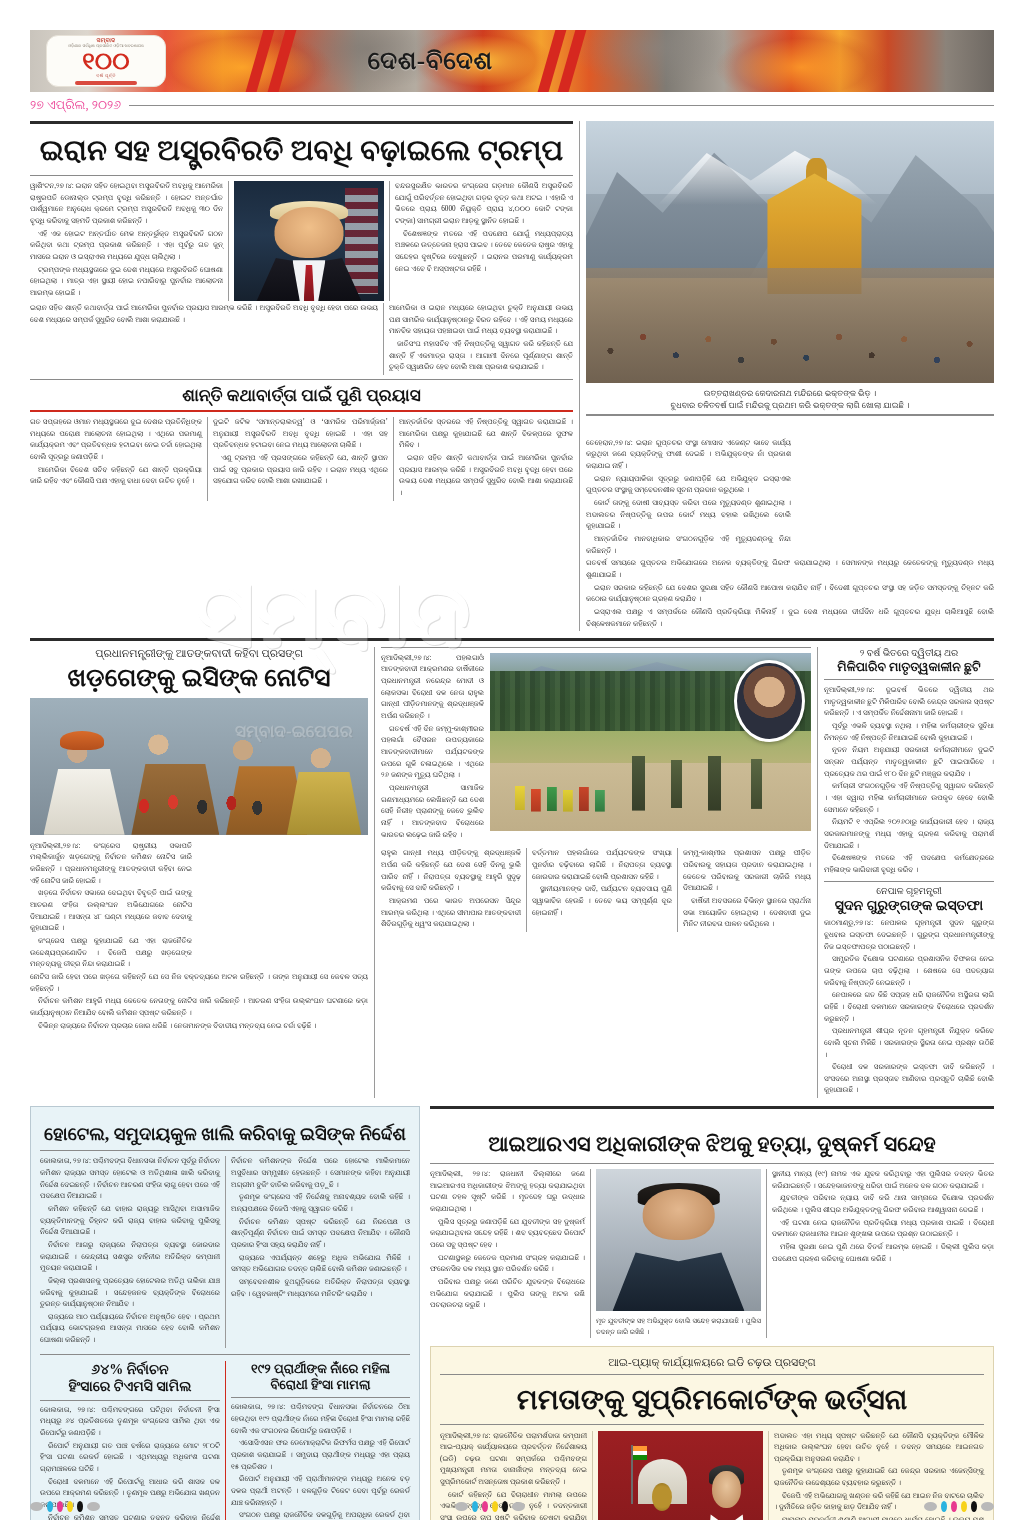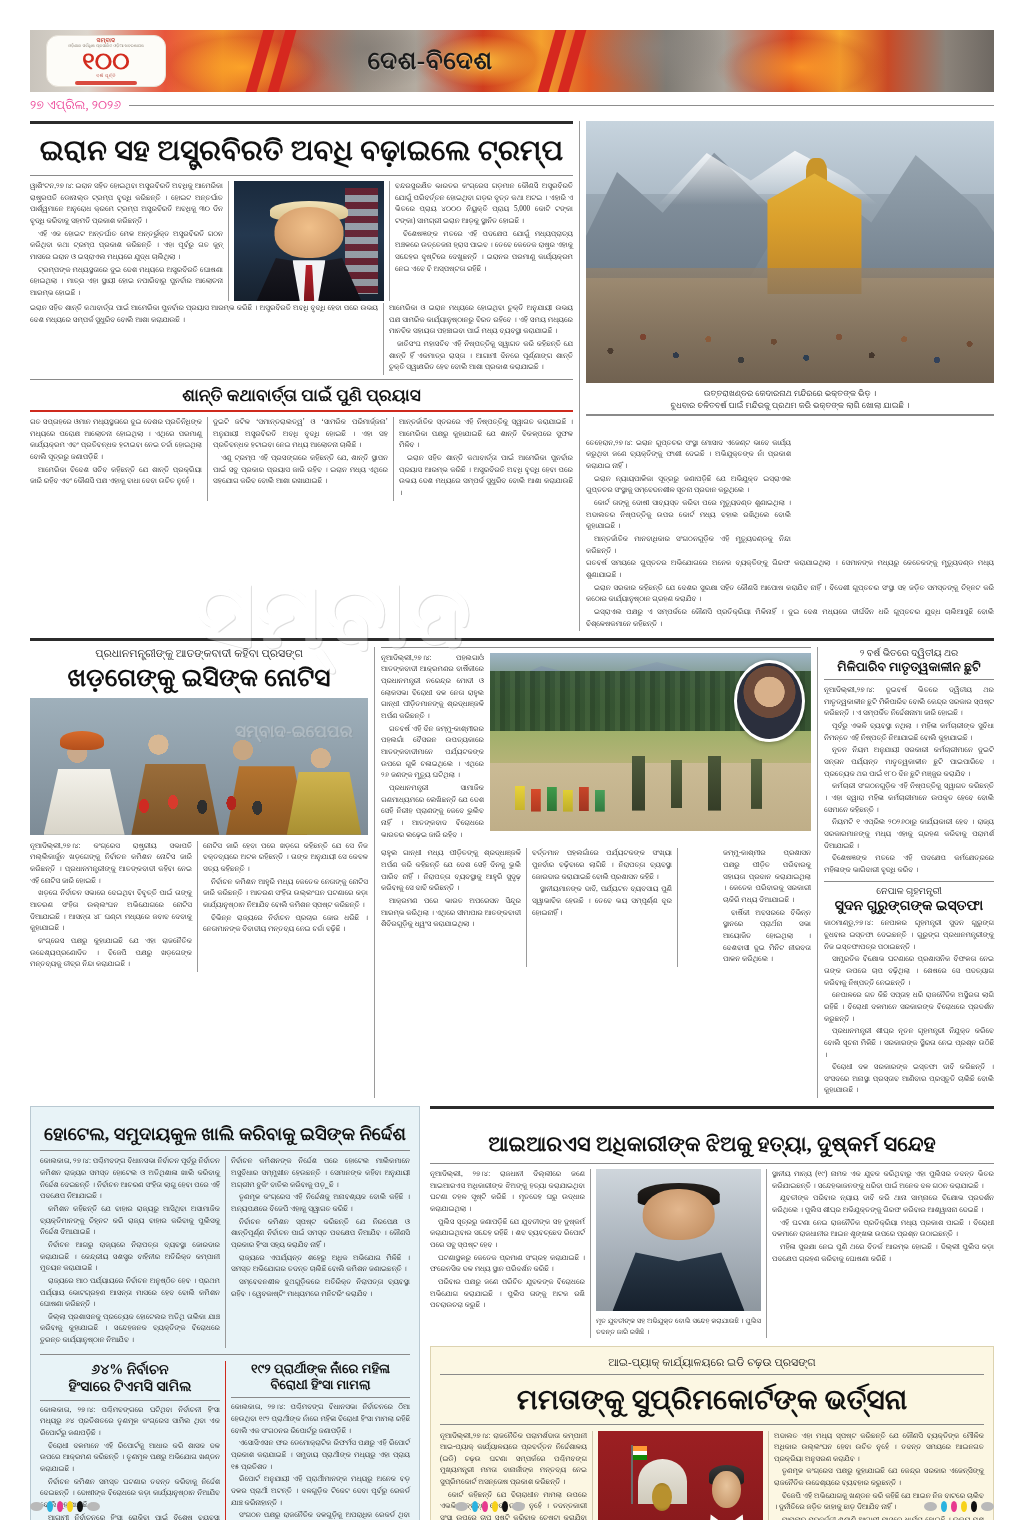--- a/index.html
+++ b/index.html
@@ -424,21 +424,21 @@
                 <div class="hair"></div>
                 <div class="face"></div>
               <div class="suit"></div>
                 <div class="shirt"></div>
                 <div class="tie"></div>
             </div>
           </div>
           <div class="vsep" style="margin:0 5px;"></div>
           <div style="flex:1;">
             <div class="bt">
-              <p class="first">ବନ୍ଦରସୁରକ୍ଷିତ ଭାରତର କଂଗ୍ରେସ ଗଡ଼ମାନ କୌଣସି ଅସ୍ତ୍ରବିରତି ଯୋଗୁଁ ପରିବର୍ତ୍ତନ ହୋଇଥିବା ଗଡ଼ର ବୃତ୍ତ କଥା ଅଟଇ । ଏହାରି ଏ ଭିତରେ ପ୍ରାୟ ୪୦୦୦ ନିୟୁକ୍ତି ପ୍ରାୟ 5,000 କୋଟି ଟଙ୍କା ଟଙ୍କା) ସାମଗ୍ରୀ ଇରାନ ଆଡ଼କୁ ସ୍ଥାନିତ ହୋଇଛି ।</p>
+              <p class="first">ବନ୍ଦରସୁରକ୍ଷିତ ଭାରତର କଂଗ୍ରେସ ଗଡ଼ମାନ କୌଣସି ଅସ୍ତ୍ରବିରତି ଯୋଗୁଁ ପରିବର୍ତ୍ତନ ହୋଇଥିବା ଗଡ଼ର ବୃତ୍ତ କଥା ଅଟଇ । ଏହାରି ଏ ଭିତରେ ପ୍ରାୟ 6000 ନିୟୁକ୍ତି ପ୍ରାୟ ୪,୦୦୦ କୋଟି ଟଙ୍କା ଟଙ୍କା) ସାମଗ୍ରୀ ଇରାନ ଆଡ଼କୁ ସ୍ଥାନିତ ହୋଇଛି ।</p>
               <p>ବିଶେଷଜ୍ଞଙ୍କ ମତରେ ଏହି ପଦକ୍ଷେପ ଯୋଗୁଁ ମଧ୍ୟପ୍ରାଚ୍ୟ ଅଞ୍ଚଳରେ ଉତ୍ତେଜନା ହ୍ରାସ ପାଇବ । ତେବେ କେତେକ ରାଷ୍ଟ୍ର ଏହାକୁ ସନ୍ଦେହର ଦୃଷ୍ଟିରେ ଦେଖୁଛନ୍ତି । ଇରାନର ପରମାଣୁ କାର୍ଯ୍ୟକ୍ରମ ନେଇ ଏବେ ବି ଅସ୍ପଷ୍ଟତା ରହିଛି ।</p>
             </div>
           </div>
         </div>
 
         <div class="cols" style="margin-top:2px;">
           <div style="width:348px;">
             <div class="bt">
               <p class="first">ଇରାନ ସହିତ ଶାନ୍ତି କଥାବାର୍ତ୍ତା ପାଇଁ ଆମେରିକା ପୁନର୍ବାର ପ୍ରୟାସ ଆରମ୍ଭ କରିଛି । ଅସ୍ତ୍ରବିରତି ଅବଧି ବୃଦ୍ଧି ହେବା ପରେ ଉଭୟ ଦେଶ ମଧ୍ୟରେ ସମ୍ପର୍କ ସୁଧୁରିବ ବୋଲି ଆଶା କରାଯାଉଛି ।</p>
             </div>
@@ -528,21 +528,21 @@
         <div class="hl" style="font-size:25px; padding:4px 0 6px 0;">ଖଡ଼ଗେଙ୍କୁ ଇସିଙ୍କ ନୋଟିସ</div>
         <div class="photo leaders" style="width:100%;height:137px;">
           <div class="bgppl"></div>
             <div class="body1"></div>
             <div class="body2"></div>
           <div class="body3"></div>
             <div class="body4"></div>
             <div class="turban"></div>
           <div class="mics"></div>
         </div>
-        <div class="cols" style="margin-top:6px;">
+        <div class="cols" style="margin-top:6px;flex-direction:column;">
           <div style="width:162px;">
             <div class="bt">
               <p class="first">ନୂଆଦିଲ୍ଲୀ,୨୭।୪: କଂଗ୍ରେସ ରାଷ୍ଟ୍ରୀୟ ସଭାପତି ମଲ୍ଲିକାର୍ଜୁନ ଖଡ଼ଗେଙ୍କୁ ନିର୍ବାଚନ କମିଶନ ନୋଟିସ ଜାରି କରିଛନ୍ତି । ପ୍ରଧାନମନ୍ତ୍ରୀଙ୍କୁ ଆତଙ୍କବାଦୀ କହିବା ନେଇ ଏହି ନୋଟିସ ଜାରି ହୋଇଛି ।</p>
               <p>ଖଡ଼ଗେ ନିର୍ବାଚନ ସଭାରେ ଦେଇଥିବା ବିବୃତ୍ତି ପାଇଁ ତାଙ୍କୁ ଆଚରଣ ସଂହିତା ଉଲ୍ଲଂଘନ ଅଭିଯୋଗରେ ନୋଟିସ ଦିଆଯାଇଛି । ଆସନ୍ତା ୪୮ ଘଣ୍ଟା ମଧ୍ୟରେ ଜବାବ ଦେବାକୁ କୁହାଯାଇଛି ।</p>
               <p>କଂଗ୍ରେସ ପକ୍ଷରୁ କୁହାଯାଇଛି ଯେ ଏହା ରାଜନୈତିକ ଉଦ୍ଦେଶ୍ୟପ୍ରଣୋଦିତ । ବିଜେପି ପକ୍ଷରୁ ଖଡ଼ଗେଙ୍କ ମନ୍ତବ୍ୟକୁ ତୀବ୍ର ନିନ୍ଦା କରାଯାଇଛି ।</p>
             </div>
           </div>
           <div class="vsep" style="margin:0 5px;"></div>
           <div style="flex:1;">
             <div class="bt">
@@ -586,21 +586,21 @@
             </div>
           </div>
           <div class="vsep" style="margin:0 5px;"></div>
           <div style="width:140px;">
             <div class="bt">
               <p class="first">ବର୍ତ୍ତମାନ ପହଲଗାଁରେ ପର୍ଯ୍ୟଟକଙ୍କ ସଂଖ୍ୟା ପୁନର୍ବାର ବଢ଼ିବାରେ ଲାଗିଛି । ନିରାପତ୍ତା ବ୍ୟବସ୍ଥା ଜୋରଦାର କରାଯାଇଛି ବୋଲି ପ୍ରଶାସନ କହିଛି ।</p>
               <p>ସ୍ଥାନୀୟମାନଙ୍କ ଦାବି, ପର୍ଯ୍ୟଟନ ବ୍ୟବସାୟ ପୁଣି ସ୍ୱାଭାବିକ ହେଉଛି । ତେବେ ଭୟ ସମ୍ପୂର୍ଣ୍ଣ ଦୂର ହୋଇନାହିଁ ।</p>
             </div>
           </div>
           <div class="vsep" style="margin:0 5px;"></div>
-          <div style="flex:1;margin-left:40px;">
+          <div style="flex:1;">
             <div class="bt">
               <p class="first">ଜମ୍ମୁ-କାଶ୍ମୀର ପ୍ରଶାସନ ପକ୍ଷରୁ ପୀଡ଼ିତ ପରିବାରକୁ ସହାୟତା ପ୍ରଦାନ କରାଯାଇଥିଲା । କେତେକ ପରିବାରକୁ ସରକାରୀ ଚାକିରି ମଧ୍ୟ ଦିଆଯାଇଛି ।</p>
               <p>ବାର୍ଷିକୀ ଅବସରରେ ବିଭିନ୍ନ ସ୍ଥାନରେ ପ୍ରାର୍ଥନା ସଭା ଆୟୋଜିତ ହୋଇଥିଲା । ଦେଶବାସୀ ଦୁଇ ମିନିଟ ନୀରବତା ପାଳନ କରିଥିଲେ ।</p>
             </div>
           </div>
         </div>
       </div>
 
       <div class="vsep" style="margin:0 6px;"></div>
 
@@ -636,22 +636,22 @@
       <div style="width:390px;">
         <div class="bluebox" style="padding:16px 9px 9px 9px;">
           <div class="hl" style="font-size:18px; padding:1px 0 6px 0;text-align:center;">ହୋଟେଲ, ସମୁଦାୟକୁଳ ଖାଲି କରିବାକୁ ଇସିଙ୍କ ନିର୍ଦ୍ଦେଶ</div>
           <div class="rule-thin"></div>
           <div class="cols" style="margin-top:5px;">
             <div style="width:180px;">
               <div class="bt">
                 <p class="first">କୋଲକାତା, ୨୭।୪: ପଶ୍ଚିମବଙ୍ଗ ବିଧାନସଭା ନିର୍ବାଚନ ପୂର୍ବରୁ ନିର୍ବାଚନ କମିଶନ ରାଜ୍ୟର ସମସ୍ତ ହୋଟେଲ ଓ ଅତିଥିଶାଳା ଖାଲି କରିବାକୁ ନିର୍ଦ୍ଦେଶ ଦେଇଛନ୍ତି । ନିର୍ବାଚନ ଆଚରଣ ସଂହିତା ଲାଗୁ ହେବା ପରେ ଏହି ପଦକ୍ଷେପ ନିଆଯାଇଛି ।</p>
                 <p>କମିଶନ କହିଛନ୍ତି ଯେ ବାହାର ରାଜ୍ୟରୁ ଆସିଥିବା ଅସାମାଜିକ ବ୍ୟକ୍ତିମାନଙ୍କୁ ଚିହ୍ନଟ କରି ରାଜ୍ୟ ବାହାର କରିବାକୁ ପୁଲିସକୁ ନିର୍ଦ୍ଦେଶ ଦିଆଯାଇଛି ।</p>
                 <p>ନିର୍ବାଚନ ଆଗରୁ ରାଜ୍ୟରେ ନିରାପତ୍ତା ବ୍ୟବସ୍ଥା ଜୋରଦାର କରାଯାଇଛି । କେନ୍ଦ୍ରୀୟ ସଶସ୍ତ୍ର ବାହିନୀର ଅତିରିକ୍ତ କମ୍ପାନୀ ମୁତୟନ କରାଯାଇଛି ।</p>
+                <p>ଜିଲ୍ଲା ପ୍ରଶାସନକୁ ପ୍ରତ୍ୟେକ ହୋଟେଲର ଅତିଥି ତାଲିକା ଯାଞ୍ଚ କରିବାକୁ କୁହାଯାଇଛି । ସନ୍ଦେହଜନକ ବ୍ୟକ୍ତିଙ୍କ ବିରୋଧରେ ତୁରନ୍ତ କାର୍ଯ୍ୟାନୁଷ୍ଠାନ ନିଆଯିବ ।</p>
                 <p>ରାଜ୍ୟରେ ଆଠ ପର୍ଯ୍ୟାୟରେ ନିର୍ବାଚନ ଅନୁଷ୍ଠିତ ହେବ । ପ୍ରଥମ ପର୍ଯ୍ୟାୟ ଭୋଟଗ୍ରହଣ ଆସନ୍ତା ମାସରେ ହେବ ବୋଲି କମିଶନ ଘୋଷଣା କରିଛନ୍ତି ।</p>
-                <p>ଜିଲ୍ଲା ପ୍ରଶାସନକୁ ପ୍ରତ୍ୟେକ ହୋଟେଲର ଅତିଥି ତାଲିକା ଯାଞ୍ଚ କରିବାକୁ କୁହାଯାଇଛି । ସନ୍ଦେହଜନକ ବ୍ୟକ୍ତିଙ୍କ ବିରୋଧରେ ତୁରନ୍ତ କାର୍ଯ୍ୟାନୁଷ୍ଠାନ ନିଆଯିବ ।</p>
               </div>
             </div>
             <div class="vsep" style="margin:0 5px;"></div>
             <div style="flex:1;">
               <div class="bt">
                 <p class="first">ନିର୍ବାଚନ କମିଶନଙ୍କ ନିର୍ଦ୍ଦେଶ ପରେ ହୋଟେଲ ମାଲିକମାନେ ଅସୁବିଧାର ସମ୍ମୁଖୀନ ହେଉଛନ୍ତି । ସେମାନଙ୍କ କହିବା ଅନୁଯାୟୀ ଅଗ୍ରୀମ ବୁକିଂ ବାତିଲ କରିବାକୁ ପଡ଼ୁଛି ।</p>
                 <p>ତୃଣମୂଳ କଂଗ୍ରେସ ଏହି ନିର୍ଦ୍ଦେଶକୁ ଅନାବଶ୍ୟକ ବୋଲି କହିଛି । ଅନ୍ୟପକ୍ଷରେ ବିଜେପି ଏହାକୁ ସ୍ୱାଗତ କରିଛି ।</p>
                 <p>ନିର୍ବାଚନ କମିଶନ ସ୍ପଷ୍ଟ କରିଛନ୍ତି ଯେ ନିରପେକ୍ଷ ଓ ଶାନ୍ତିପୂର୍ଣ୍ଣ ନିର୍ବାଚନ ପାଇଁ ସମସ୍ତ ପଦକ୍ଷେପ ନିଆଯିବ । କୌଣସି ପ୍ରକାର ହିଂସା ସହ୍ୟ କରାଯିବ ନାହିଁ ।</p>
                 <p>ରାଜ୍ୟରେ ଏପର୍ଯ୍ୟନ୍ତ ଶହେରୁ ଅଧିକ ଅଭିଯୋଗ ମିଳିଛି । ସମସ୍ତ ଅଭିଯୋଗର ତଦନ୍ତ ଚାଲିଛି ବୋଲି କମିଶନ ଜଣାଇଛନ୍ତି ।</p>
                 <p>ସମ୍ବେଦନଶୀଳ ବୁଥଗୁଡ଼ିକରେ ଅତିରିକ୍ତ ନିରାପତ୍ତା ବ୍ୟବସ୍ଥା ରହିବ । ୱେବକାଷ୍ଟିଂ ମାଧ୍ୟମରେ ମନିଟରିଂ କରାଯିବ ।</p>
@@ -663,20 +663,21 @@
 
           <div class="cols" style="align-items:flex-start;">
             <div style="width:180px;">
               <div class="hl" style="font-size:14px; line-height:1.25; padding-bottom:4px;">
                 <div>୬୪% ନିର୍ବାଚନ</div>
                 <div>ହିଂସାରେ ଟିଏମସି ସାମିଲ</div>
               </div>
               <div class="rule-thin"></div>
               <div class="bt" style="margin-top:4px;">
                 <p class="first">କୋଲକାତା, ୨୭।୪: ପଶ୍ଚିମବଙ୍ଗରେ ଘଟିଥିବା ନିର୍ବାଚନୀ ହିଂସା ମଧ୍ୟରୁ ୬୪ ପ୍ରତିଶତରେ ତୃଣମୂଳ କଂଗ୍ରେସ ସାମିଲ ଥିବା ଏକ ରିପୋର୍ଟରୁ ଜଣାପଡ଼ିଛି ।</p>
+                <p>ରିପୋର୍ଟ ଅନୁଯାୟୀ ଗତ ପାଞ୍ଚ ବର୍ଷରେ ରାଜ୍ୟରେ ମୋଟ ୨୮୦ଟି ହିଂସା ଘଟଣା ରେକର୍ଡ ହୋଇଛି । ଏଥିମଧ୍ୟରୁ ଅଧିକାଂଶ ଘଟଣା ଗ୍ରାମାଞ୍ଚଳରେ ଘଟିଛି ।</p>
                 <p>ବିରୋଧୀ ଦଳମାନେ ଏହି ରିପୋର୍ଟକୁ ଆଧାର କରି ଶାସକ ଦଳ ଉପରେ ଆକ୍ରମଣ କରିଛନ୍ତି । ତୃଣମୂଳ ପକ୍ଷରୁ ଅଭିଯୋଗ ଖଣ୍ଡନ କରାଯାଇଛି ।</p>
                 <p>ନିର୍ବାଚନ କମିଶନ ସମସ୍ତ ଘଟଣାର ତଦନ୍ତ କରିବାକୁ ନିର୍ଦ୍ଦେଶ ଦେଇଛନ୍ତି । ଦୋଷୀଙ୍କ ବିରୋଧରେ କଡ଼ା କାର୍ଯ୍ୟାନୁଷ୍ଠାନ ନିଆଯିବ ବୋଲି କୁହାଯାଇଛି ।</p>
                 <p>ଆଗାମୀ ନିର୍ବାଚନରେ ହିଂସା ରୋକିବା ପାଇଁ ବିଶେଷ ବ୍ୟବସ୍ଥା ଗ୍ରହଣ କରାଯାଉଛି । ସମ୍ବେଦନଶୀଳ ଏଲାକାରେ ଅତିରିକ୍ତ ଫୋର୍ସ ମୁତୟନ ହେବ ।</p>
               </div>
             </div>
             <div style="width:1px; background:#cf2a1d; align-self:stretch; margin:0 5px;"></div>
             <div style="flex:1;">
               <div class="hl" style="font-size:13px; line-height:1.25; padding-bottom:4px;">
                 <div>୧୯୨ ପ୍ରାର୍ଥୀଙ୍କ ନାଁରେ ମହିଳା</div>
                 <div>ବିରୋଧୀ ହିଂସା ମାମଲା</div>

